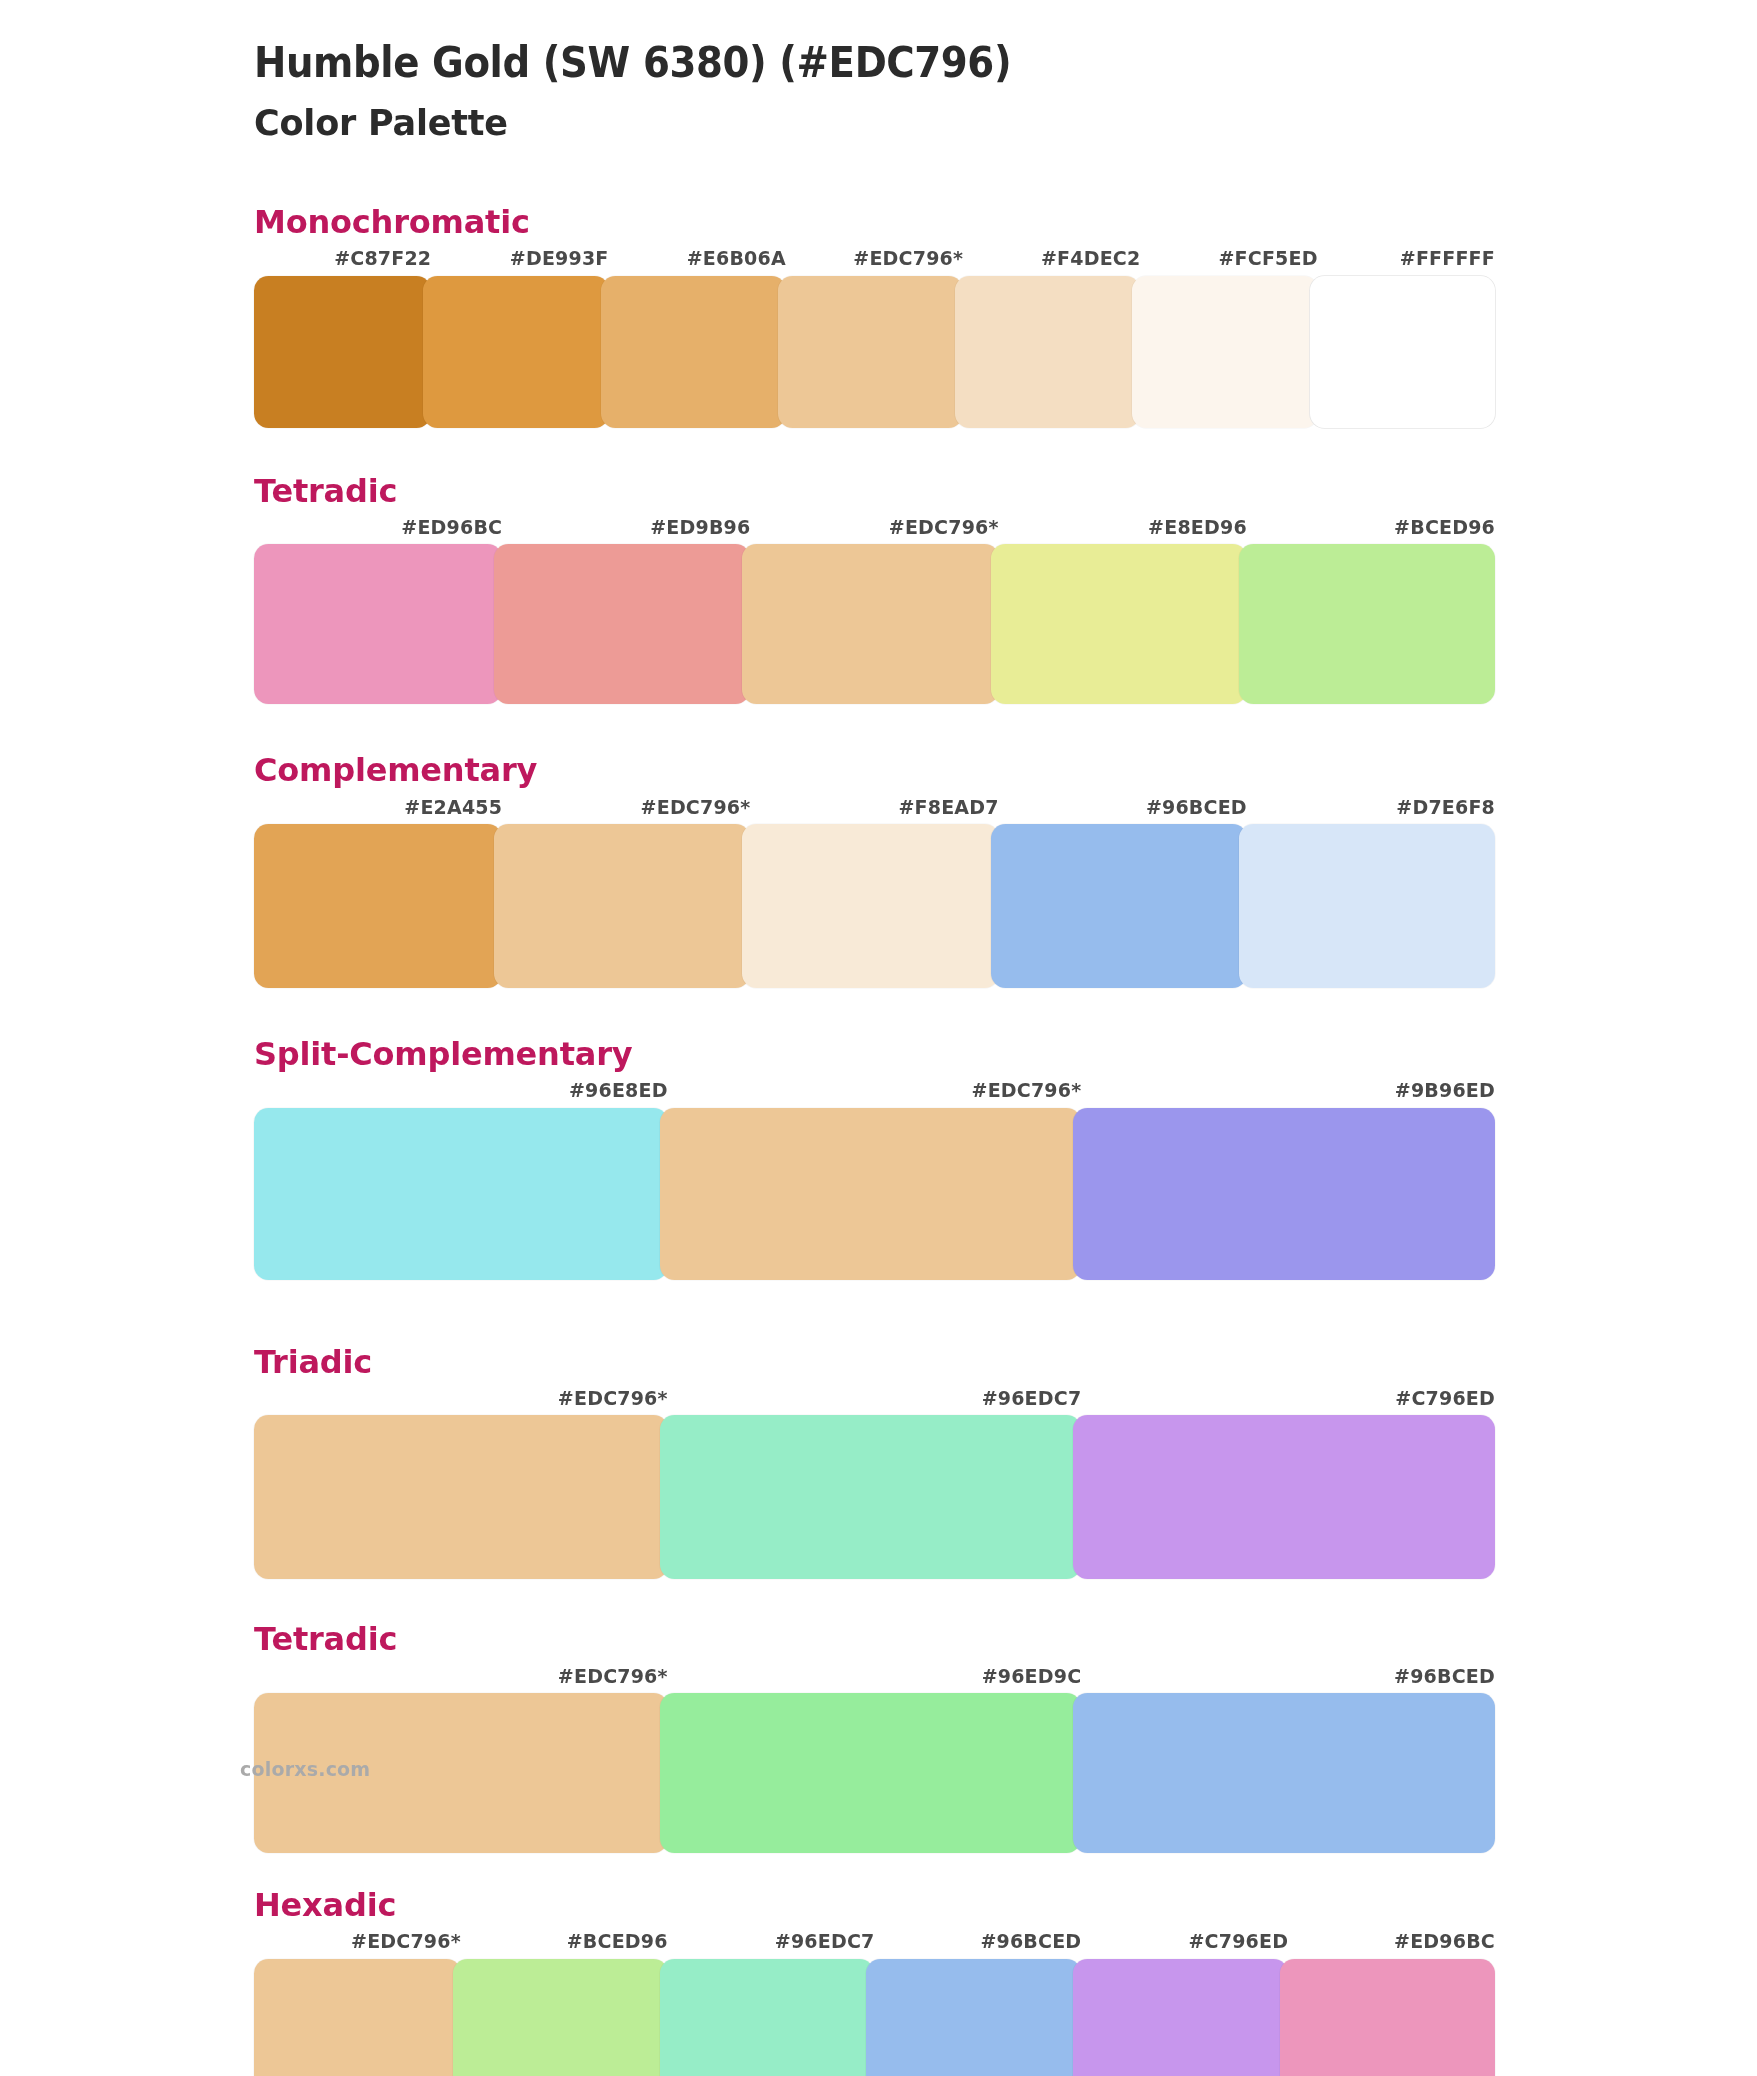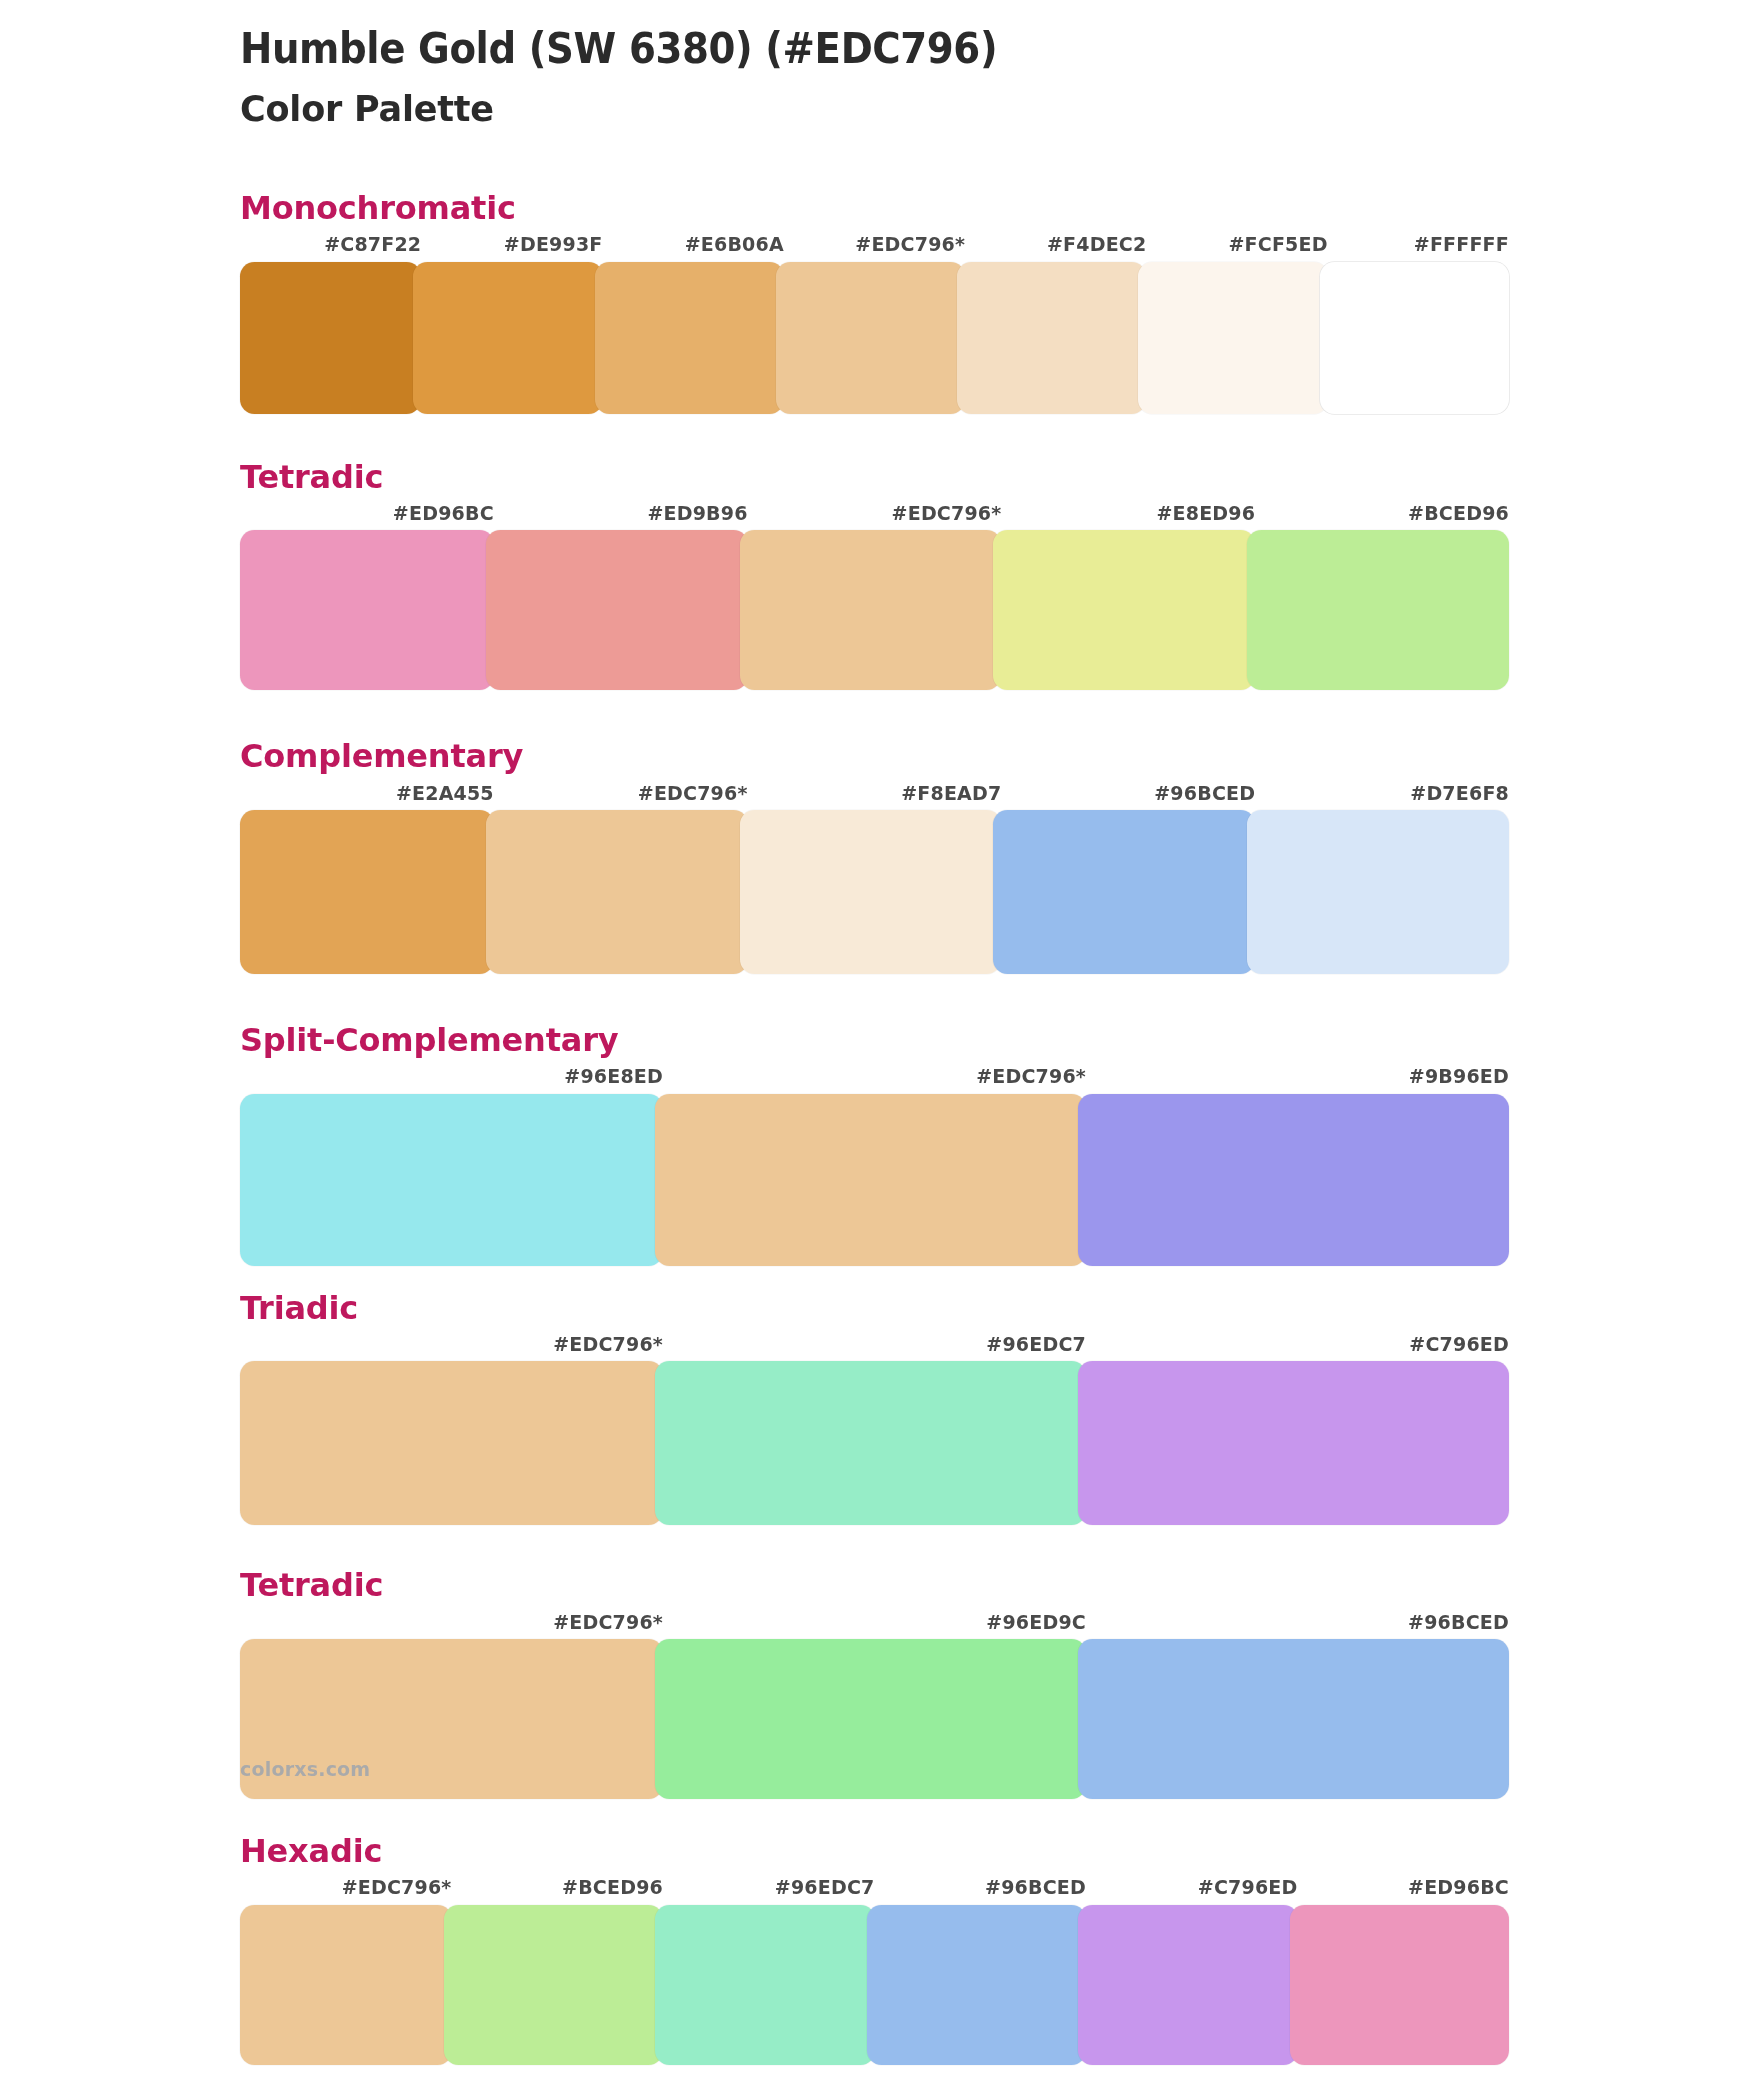--- a/index.html
+++ b/index.html
@@ -14,21 +14,21 @@
     font-family: "DejaVu Sans", "Liberation Sans", sans-serif;
     -webkit-font-smoothing: antialiased;
     overflow: hidden;
   }
 
   .page {
     position: relative;
     width: 1757px;
     height: 1806px;
     box-sizing: border-box;
-    padding: 0;
+    padding: 14px;
   }
 
   
   .header {
     padding: 24px 0 0 240px;
   }
   .page-title {
     font-size: 43px;
     font-weight: 700;
     color: #2b2b2b;
@@ -97,21 +97,21 @@
   .h-comp  .swatch-chip { height: 164px; }
   .h-split .swatch-chip { height: 172px; }
   .h-tri   .swatch-chip { height: 164px; }
   .h-tet   .swatch-chip { height: 160px; }
   .h-hex   .swatch-chip { height: 160px; }
 
   
   .sec-mono  { margin-bottom: 43px; }
   .sec-ana   { margin-bottom: 46px; }
   .sec-comp  { margin-bottom: 46px; }
-  .sec-split { margin-bottom: 22px; }
+  .sec-split { margin-bottom: 62px; }
   .sec-tri   { margin-bottom: 40px; }
   .sec-tet   { margin-bottom: 32px; }
   .sec-hex   { margin-bottom: 0; }
 
   
   .swatch-row .swatch-cell + .swatch-cell .swatch-chip { margin-left: -8px; }
 
   
   .footer {
     position: absolute;

